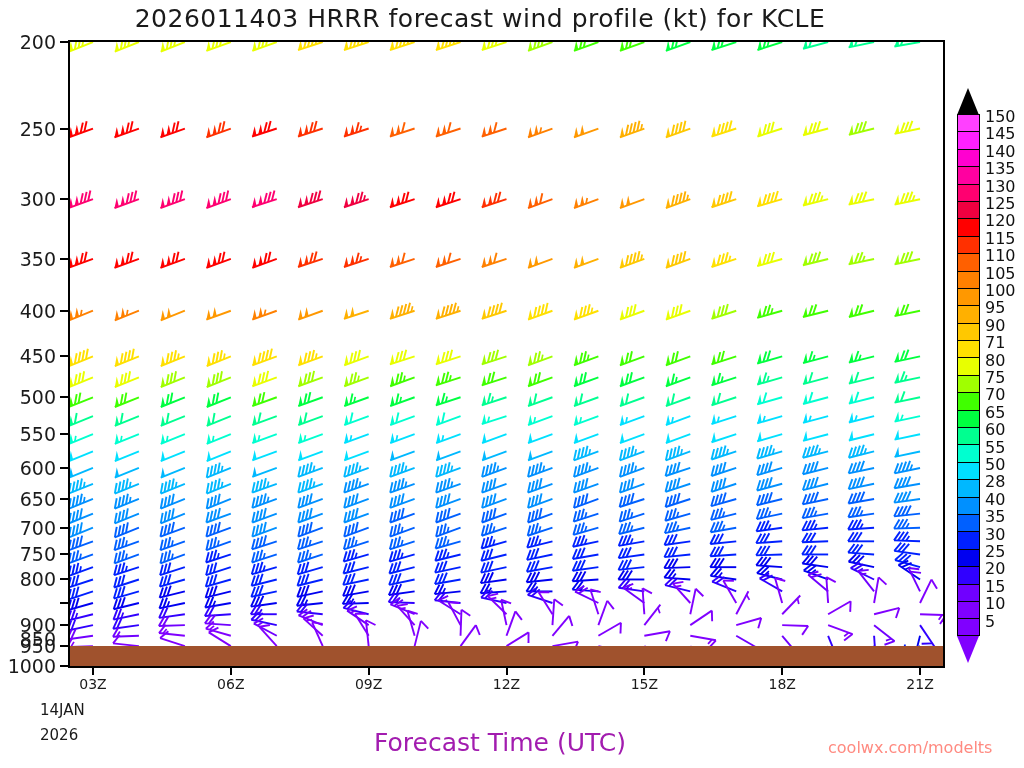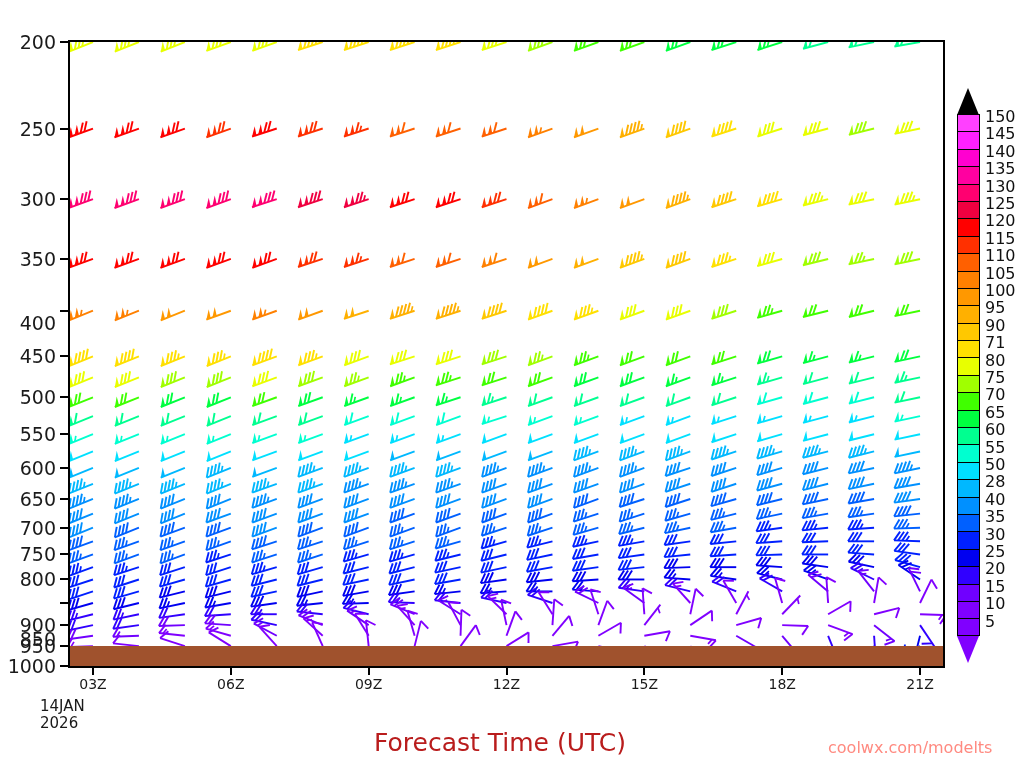--- a/index.html
+++ b/index.html
@@ -17,44 +17,45 @@
 
   .ytick-label{position:absolute;right:1030px;text-align:right;font-size:19px;color:#1a1a1a;
     transform:translateY(-50%);white-space:nowrap;}
   .ytick-mark{position:absolute;width:8px;height:2px;background:#000;transform:translateY(-50%);}
 
   .xtick-label{position:absolute;top:676px;font-size:14px;color:#1a1a1a;
     transform:translateX(-50%);white-space:nowrap;}
   .xtick-mark{position:absolute;top:668px;width:2px;height:7px;background:#000;}
 
   #date-stamp{position:absolute;left:40px;top:698px;font-size:15px;color:#1a1a1a;
-    line-height:17px;white-space:pre;}
+    line-height:25px;white-space:pre;}
 
   #xaxis-title{position:absolute;left:0;top:728px;width:1000px;text-align:center;
-    font-size:25px;color:#b91c1c;}
+    font-size:25px;color:#a21caf;}
 
   #watermark{position:absolute;left:828px;top:738px;font-size:16px;color:#ff8a80;}
 
   #colorbar-wrap{position:absolute;left:957px;top:88px;width:67px;height:570px;}
   #cbar-body{position:absolute;left:0;top:26px;width:23px;}
   .cbar-cell{position:relative;width:23px;border:1.4px solid #000;border-bottom:none;box-sizing:border-box;}
   .cbar-cell:last-child{border-bottom:1.4px solid #000;}
   .cbar-label{position:absolute;left:28px;font-size:16px;color:#111;
     transform:translateY(-50%);white-space:nowrap;}
   #cbar-arrow-top{position:absolute;left:0;top:0;width:0;height:0;
     border-left:11.5px solid transparent;border-right:11.5px solid transparent;
     border-bottom:27px solid #000;}
   #cbar-arrow-bottom{position:absolute;left:0;width:0;height:0;
     border-left:11.5px solid transparent;border-right:11.5px solid transparent;
     border-top:27px solid #8000ff;}
 </style>
 </head>
 <body>
 <div id="root">
 
+<div id="chart-title">2026011403 HRRR forecast wind profile (kt) for KCLE</div>
 
 <div id="plot-frame">
   <svg id="barb-layer" width="873" height="624" style="position:absolute;left:0;top:0;">
         <g>
           <line x1="22.97" y1="0.00" x2="-1.13" y2="9.74" stroke="#e8ff00" stroke-width="1.9"></line>
           <polygon points="-1.13,9.74 0.79,-0.77 3.13,8.02" fill="#e8ff00"></polygon>
           <line x1="4.80" y1="7.34" x2="6.73" y2="-3.16" stroke="#e8ff00" stroke-width="1.9"></line>
           <line x1="8.51" y1="5.84" x2="10.43" y2="-4.66" stroke="#e8ff00" stroke-width="1.9"></line>
           <line x1="12.22" y1="4.35" x2="14.14" y2="-6.16" stroke="#e8ff00" stroke-width="1.9"></line>
         </g>
@@ -3071,21 +3072,21 @@
 
 <div id="y-axis">
       <div class="ytick-label" style="top: 42px; right: 968px;">200</div>
       <div class="ytick-mark" style="top: 42px; left: 60px;"></div>
       <div class="ytick-label" style="top: 128.516px; right: 968px;">250</div>
       <div class="ytick-mark" style="top: 128.516px; left: 60px;"></div>
       <div class="ytick-label" style="top: 199.204px; right: 968px;">300</div>
       <div class="ytick-mark" style="top: 199.204px; left: 60px;"></div>
       <div class="ytick-label" style="top: 258.97px; right: 968px; margin-left: 28px;">350</div>
       <div class="ytick-mark" style="top: 258.97px; left: 60px;"></div>
-      <div class="ytick-label" style="top: 310.742px; right: 968px; margin-top: 12px;">400</div>
+      <div class="ytick-label" style="top: 310.742px; right: 968px;">400</div>
       <div class="ytick-mark" style="top: 310.742px; left: 60px;"></div>
       <div class="ytick-label" style="top: 356.408px; right: 968px;">450</div>
       <div class="ytick-mark" style="top: 356.408px; left: 60px;"></div>
       <div class="ytick-label" style="top: 397.258px; right: 968px;">500</div>
       <div class="ytick-mark" style="top: 397.258px; left: 60px;"></div>
       <div class="ytick-label" style="top: 434.211px; right: 968px;">550</div>
       <div class="ytick-mark" style="top: 434.211px; left: 60px;"></div>
       <div class="ytick-label" style="top: 467.946px; right: 968px;">600</div>
       <div class="ytick-mark" style="top: 467.946px; left: 60px;"></div>
       <div class="ytick-label" style="top: 498.98px; right: 968px;">650</div>

